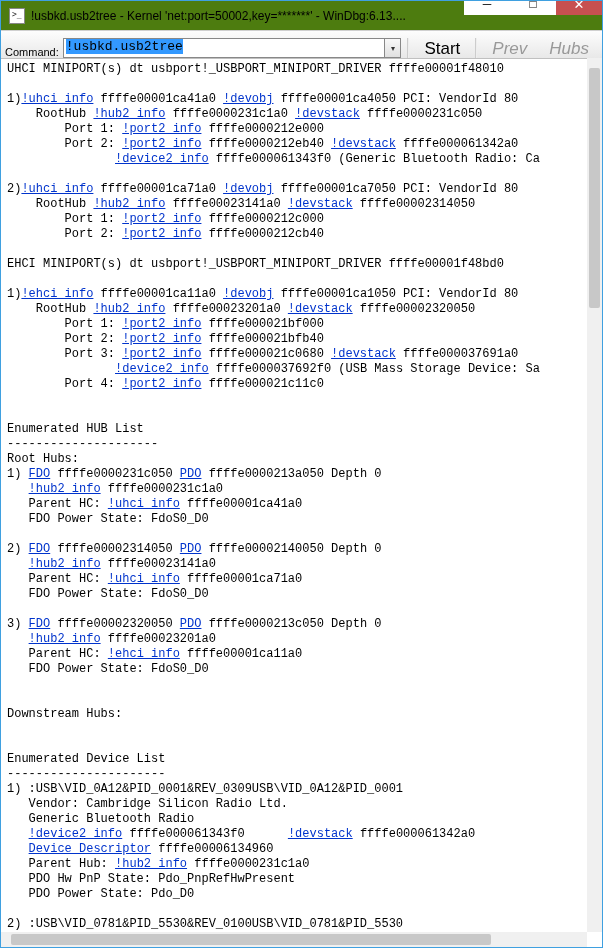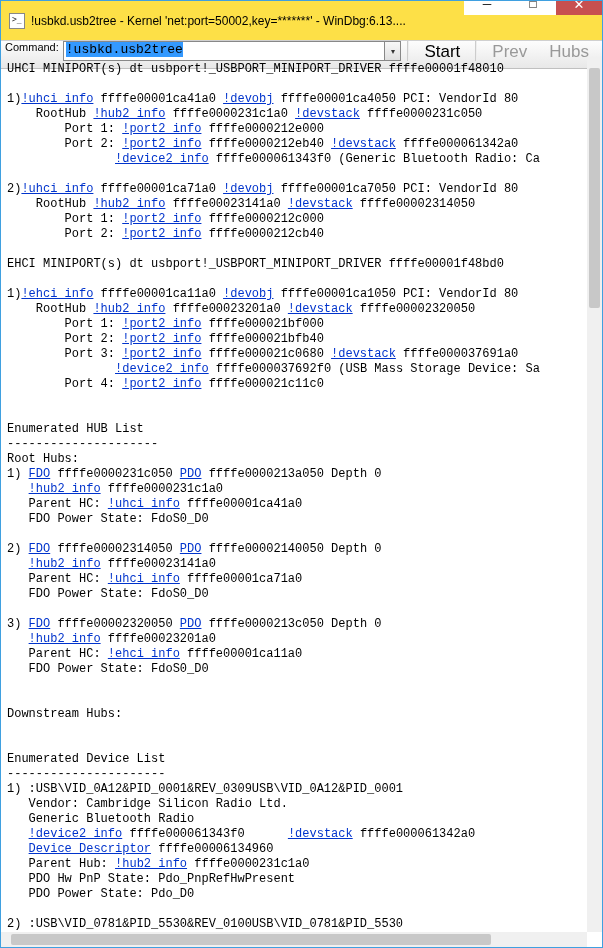--- a/index.html
+++ b/index.html
@@ -1,35 +1,35 @@
 <!DOCTYPE html>
 <html><head>
 <meta charset="utf-8">
 <style>
 * { margin: 0; padding: 0; box-sizing: border-box; }
 body { font-family: "Segoe UI", Tahoma, sans-serif; font-size: 12px; background: #fff; width: 603px; height: 948px; overflow: hidden; border: 1px solid #3fa0e0; }
-.titlebar { height: 40px; background: #fde047; display: flex; align-items: center; border-bottom: 1px solid #d0d0d0; }
+.titlebar { height: 30px; background: #4d7c0f; display: flex; align-items: center; border-bottom: 1px solid #d0d0d0; }
 .title-icon { width: 16px; height: 16px; margin: 0 6px 0 8px; background: #fff; border: 1px solid #888; position: relative; }
 .title-icon::after { content: ">_"; font-size: 8px; position: absolute; top: 1px; left: 2px; color: #333; font-family: monospace; }
 .title-text { flex: 1; font-size: 12px; color: #000; white-space: nowrap; overflow: hidden; }
 .win-btns { display: flex; height: 22px; margin-top: -8px; align-self: flex-start; }
 .win-btn { width: 46px; height: 22px; display: flex; align-items: center; justify-content: center; font-size: 10px; background: #fff; cursor: pointer; }
 .win-btn.min::before { content: "─"; font-size: 12px; }
 .win-btn.max::before { content: "□"; font-size: 12px; }
 .win-btn.close { background: #c75050; color: #fff; width: 46px; }
 .win-btn.close::before { content: "✕"; font-size: 13px; }
-.toolbar { height: 28px; background: linear-gradient(#fdfdfd,#e8e8e8); display: flex; align-items: flex-start; padding: 0 4px; gap: 4px; border-bottom: 1px solid #c0c0c0; }
+.toolbar { height: 28px; background: linear-gradient(#fdfdfd,#e8e8e8); display: flex; align-items: flex-end; padding: 0 4px; gap: 4px; border-bottom: 1px solid #c0c0c0; }
 .cmd-label { font-size: 11px; color: #000; }
 .cmd-input { flex: 1; height: 20px; border: 1px solid #888; padding: 0 2px; font-family: "Courier New", monospace; font-size: 13px; background: #fff; color: #000; }
 .cmd-input .seltext { background: #3399ff; color: #000000; }
 .dd-btn { width: 16px; height: 20px; border: 1px solid #888; border-left: none; background: linear-gradient(#f8f8f8,#e0e0e0); display: flex; align-items: center; justify-content: center; cursor: pointer; margin-left: -4px; }
 .dd-btn::before { content: "▾"; font-size: 8px; color: #333; }
 .divider { width: 2px; height: 20px; background: linear-gradient(90deg,#bbb,#fff); margin: 0 2px; }
 .tb-btn { height: 20px; padding: 0 8px; font-size: 17px; border: 1px solid transparent; background: transparent; cursor: pointer; color: #000; }
-.tb-btn.disabled { color: #999; cursor: default; }
+.tb-btn.disabled { color: #999; cursor: default; font-style: italic; }
 .output { font-family: "Courier New", monospace; font-size: 12px; line-height: 15px; padding: 4px 6px; white-space: pre; overflow: auto; position: absolute; top: 58px; bottom: 16px; left: 1px; right: 16px; color: #000; }
 .output .link { color: #0033cc; text-decoration: underline; cursor: pointer; }
 .scroll-v { position: absolute; right: 1px; top: 58px; bottom: 16px; width: 15px; background: #f0f0f0; }
 .scroll-v .thumb { position: absolute; left: 2px; right: 2px; top: 10px; height: 240px; background: #c8c8c8; border-radius: 2px; }
 .scroll-h { position: absolute; left: 1px; right: 16px; bottom: 1px; height: 15px; background: #f0f0f0; }
 .scroll-h .thumb { position: absolute; top: 2px; bottom: 2px; left: 10px; width: 480px; background: #c8c8c8; border-radius: 2px; }
 </style>
 </head>
 <body>
 

